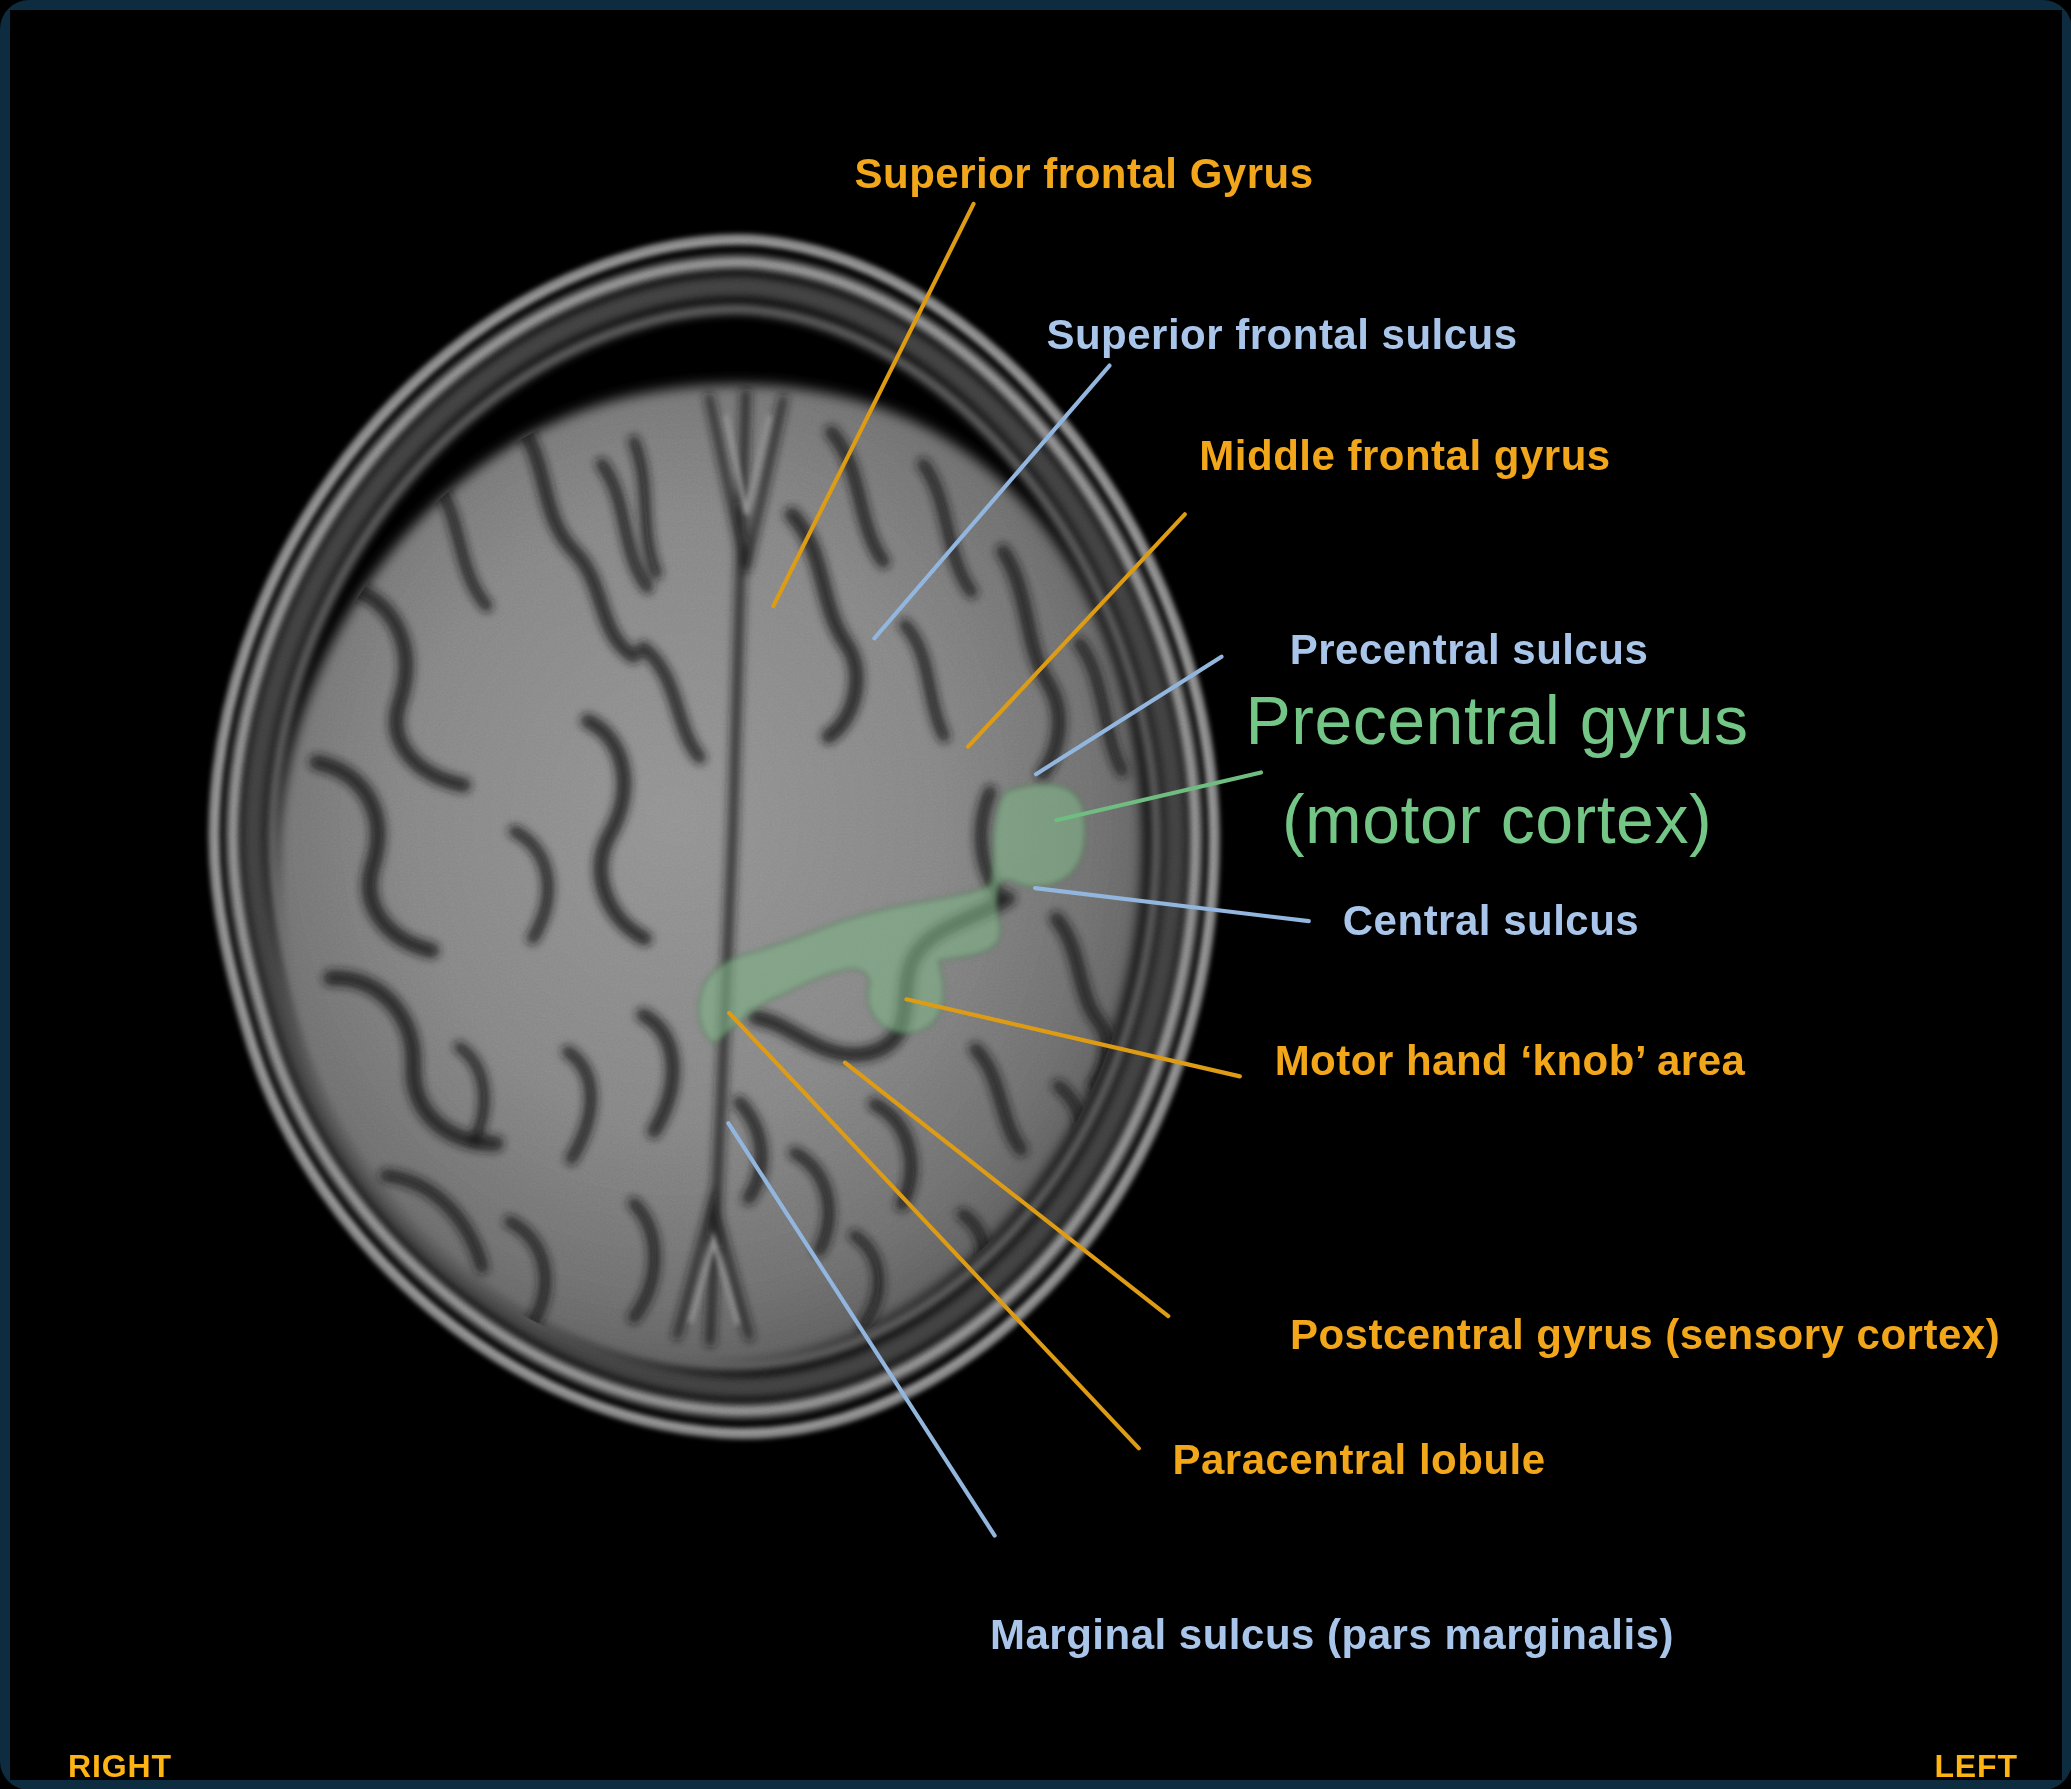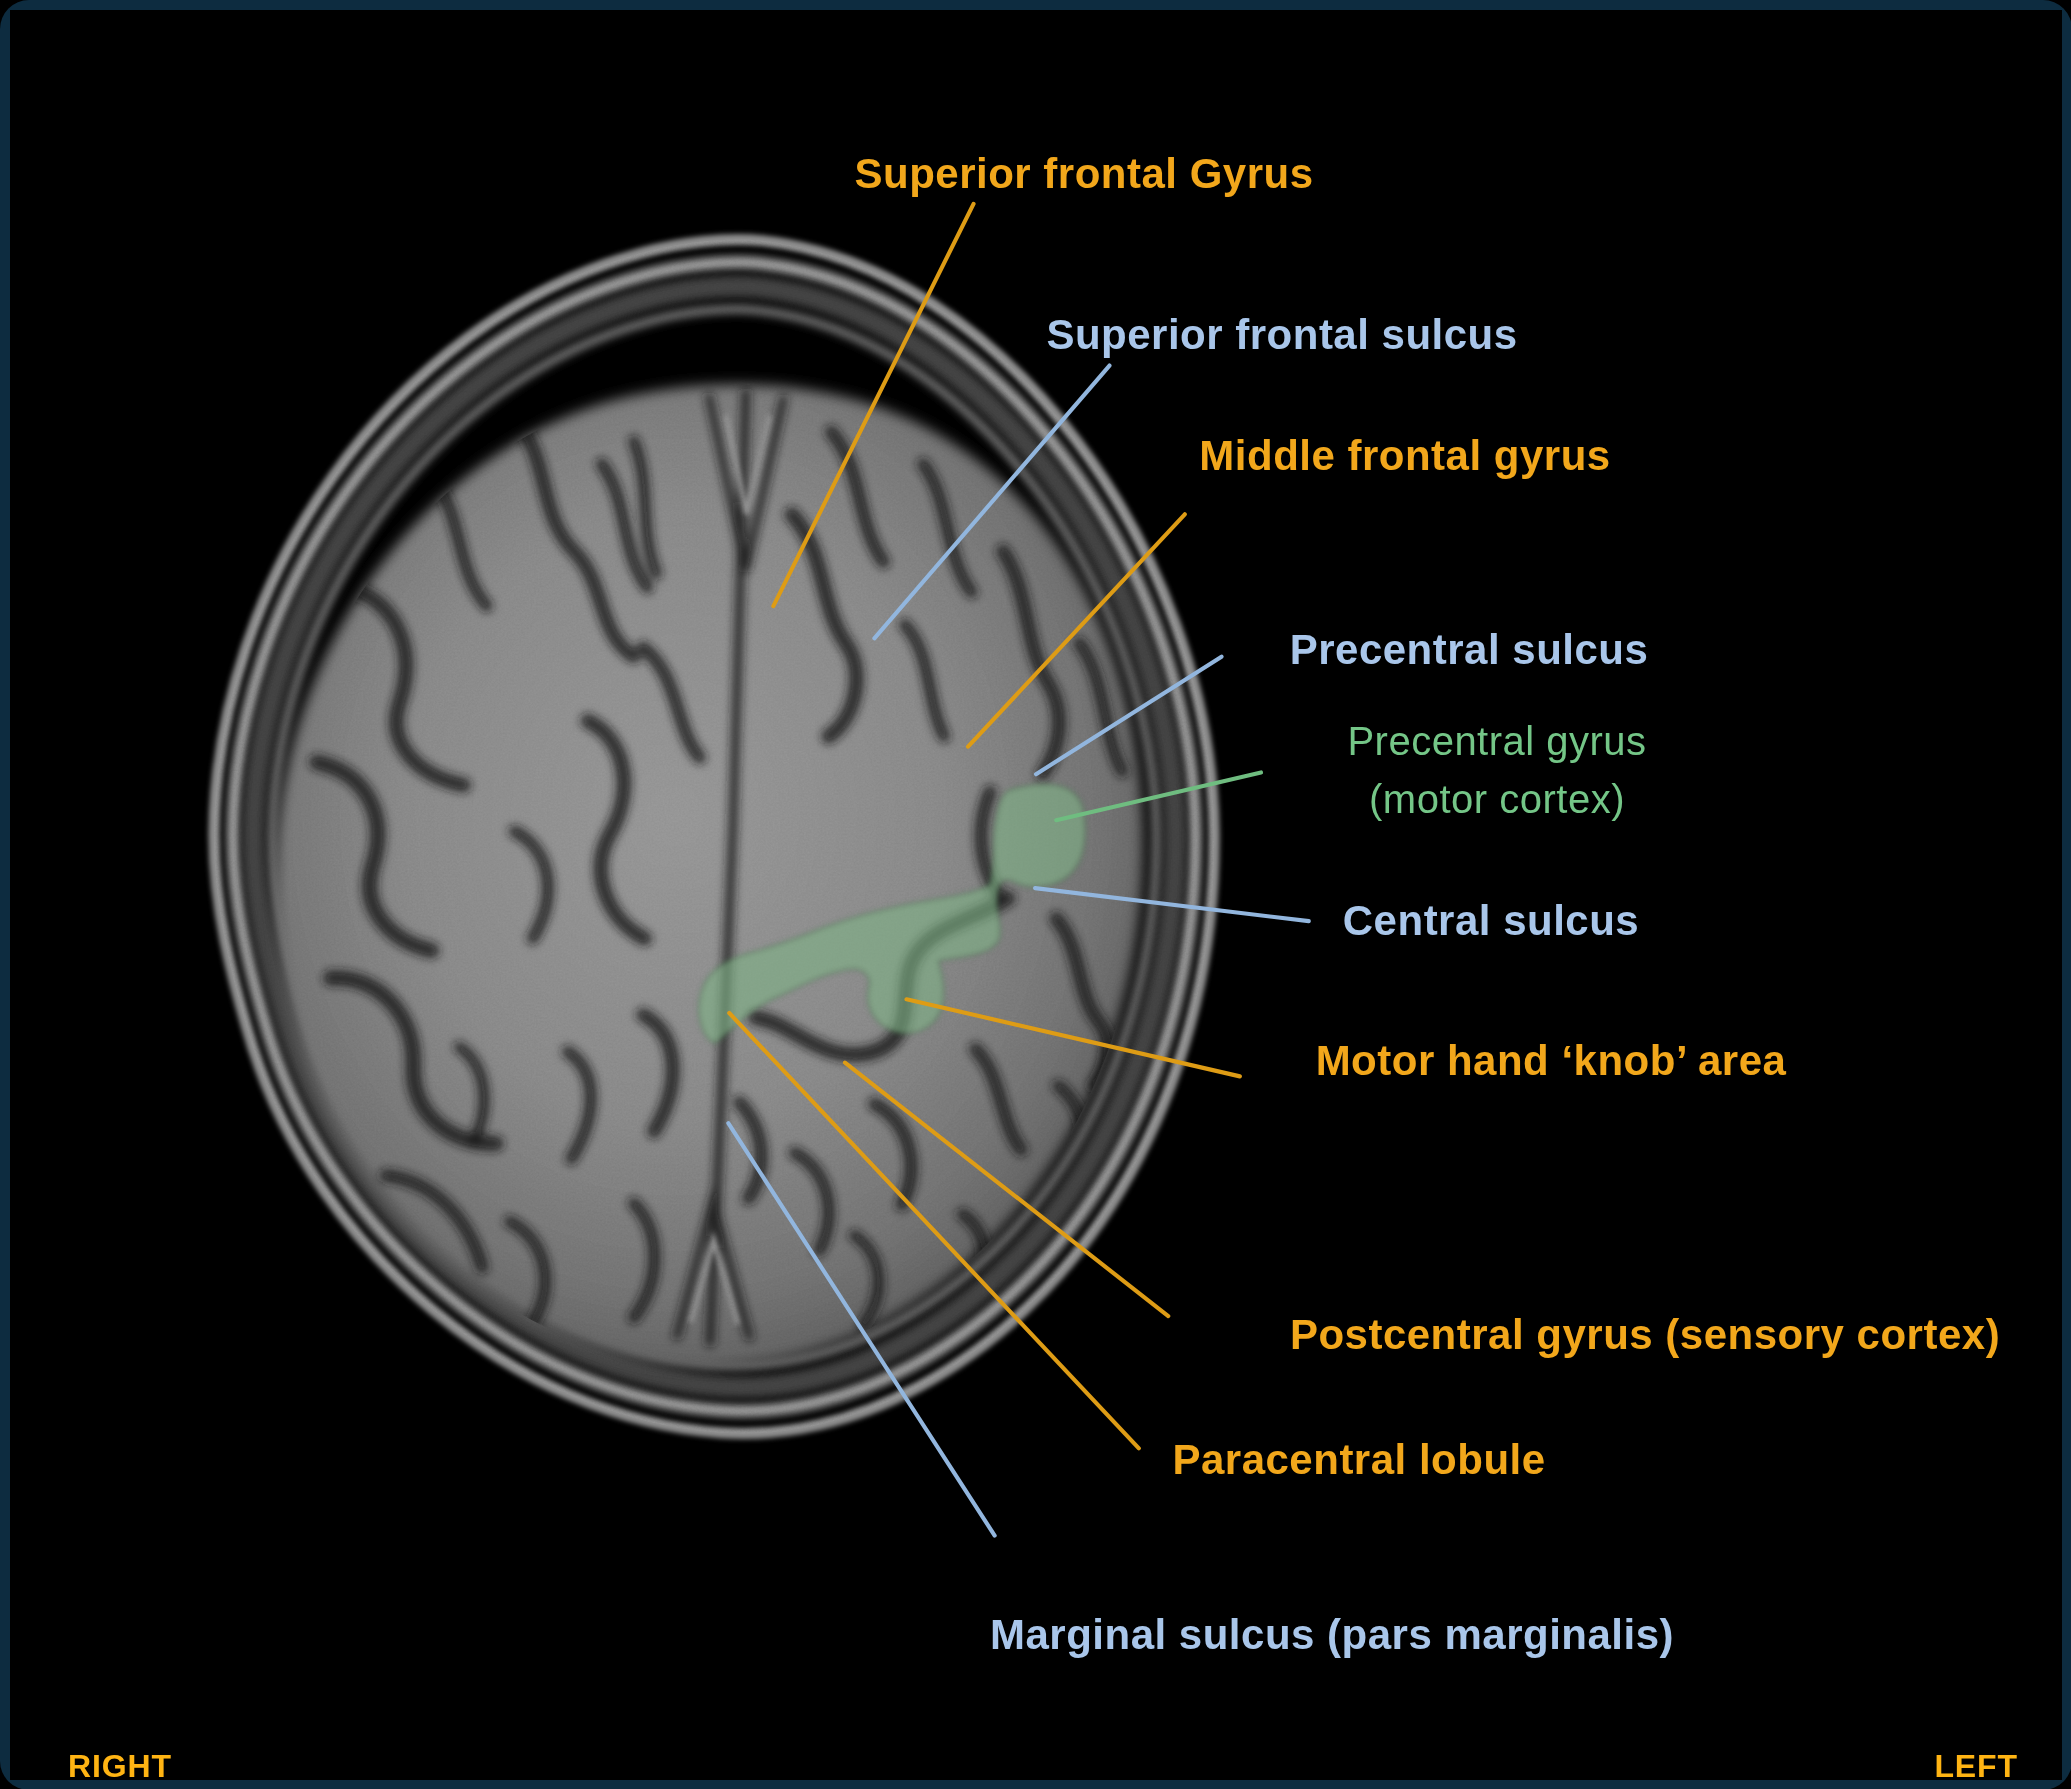--- a/index.html
+++ b/index.html
@@ -29,21 +29,21 @@
     white-space:nowrap;
     font-size:42px;
     font-weight:600;
     letter-spacing:0.5px;
     line-height:1.15;
   }
   .label.gyrus{color:var(--gyrus,#f2a71b);}
   .label.sulcus{color:var(--sulcus,#a9c6ea);}
   .label.highlight{
     color:var(--highlight,#74c687);
-    font-size:40px;font-weight:500;text-align:center;line-height:1.45;
+    font-size:68px;font-weight:500;text-align:center;line-height:1.45;
   }
   .orient{
     position:absolute;
     transform:translateY(-50%);
     font-size:32px;font-weight:700;letter-spacing:0.9px;
     color:var(--orientation,#ffb413);
     margin-top:40px;
   }
   .orient.left-side{transform:translate(-100%,-50%);}
 </style>
@@ -182,21 +182,21 @@
 
   <div class="label gyrus" style="left:1084px;top:174px;">Superior frontal Gyrus</div>
   <div class="label sulcus" style="left:1282px;top:335px;">Superior frontal sulcus</div>
   <div class="label gyrus" style="left:1405px;top:456px;">Middle frontal gyrus</div>
   <div class="label sulcus" style="left:1469px;top:650px;">Precentral sulcus</div>
   <div class="label highlight" style="left:1497px;top:770px;">
     <div>Precentral gyrus</div>
     <div>(motor cortex)</div>
   </div>
   <div class="label sulcus" style="left:1491px;top:921px;">Central sulcus</div>
-  <div class="label gyrus" style="left:1510px;top:1061px;margin-left:41px;">Motor hand ‘knob’ area</div>
+  <div class="label gyrus" style="left:1510px;top:1061px;">Motor hand ‘knob’ area</div>
   <div class="label gyrus" style="left:1645px;top:1335px;text-align:right;">Postcentral gyrus (sensory cortex)</div>
   <div class="label gyrus" style="left:1359px;top:1460px;">Paracentral lobule</div>
   <div class="label sulcus" style="left:1332px;top:1615px;margin-top:20px;">Marginal sulcus (pars marginalis)</div>
 
   <div class="orient" style="left:68px;top:1726px;">RIGHT</div>
   <div class="orient left-side" style="left:2018px;top:1726px;">LEFT</div>
 
   <div class="frame"></div>
 </div>
 

